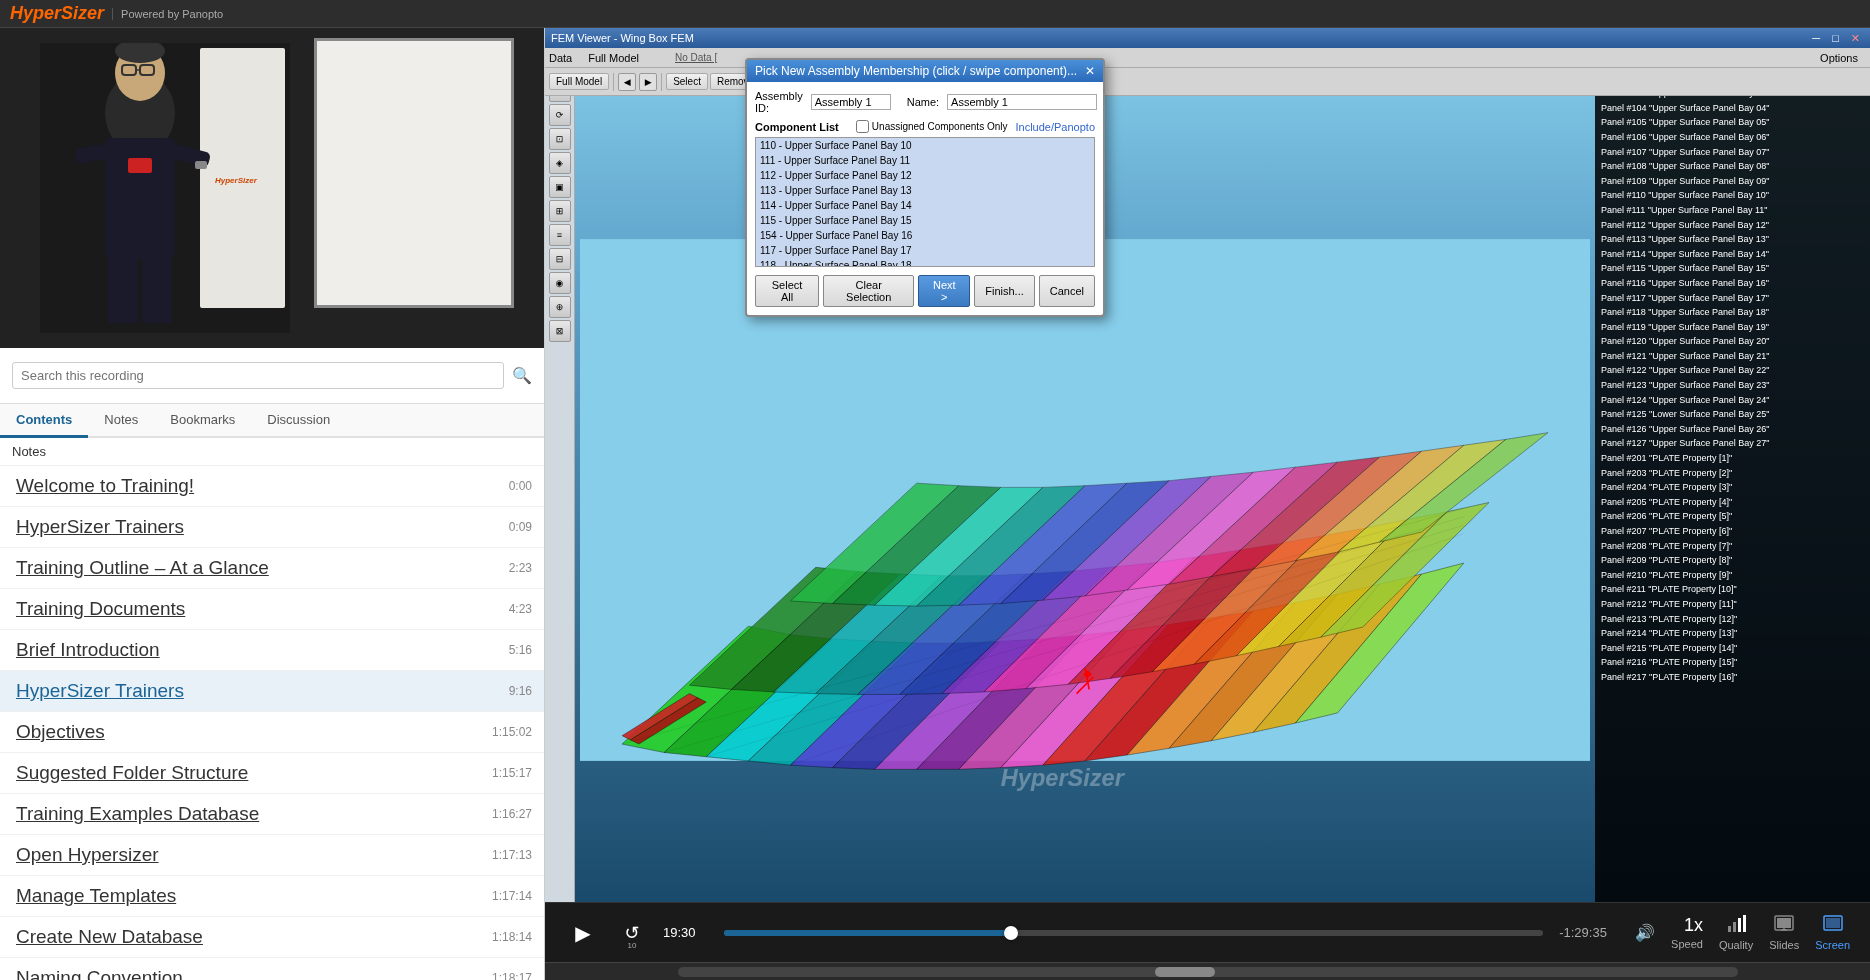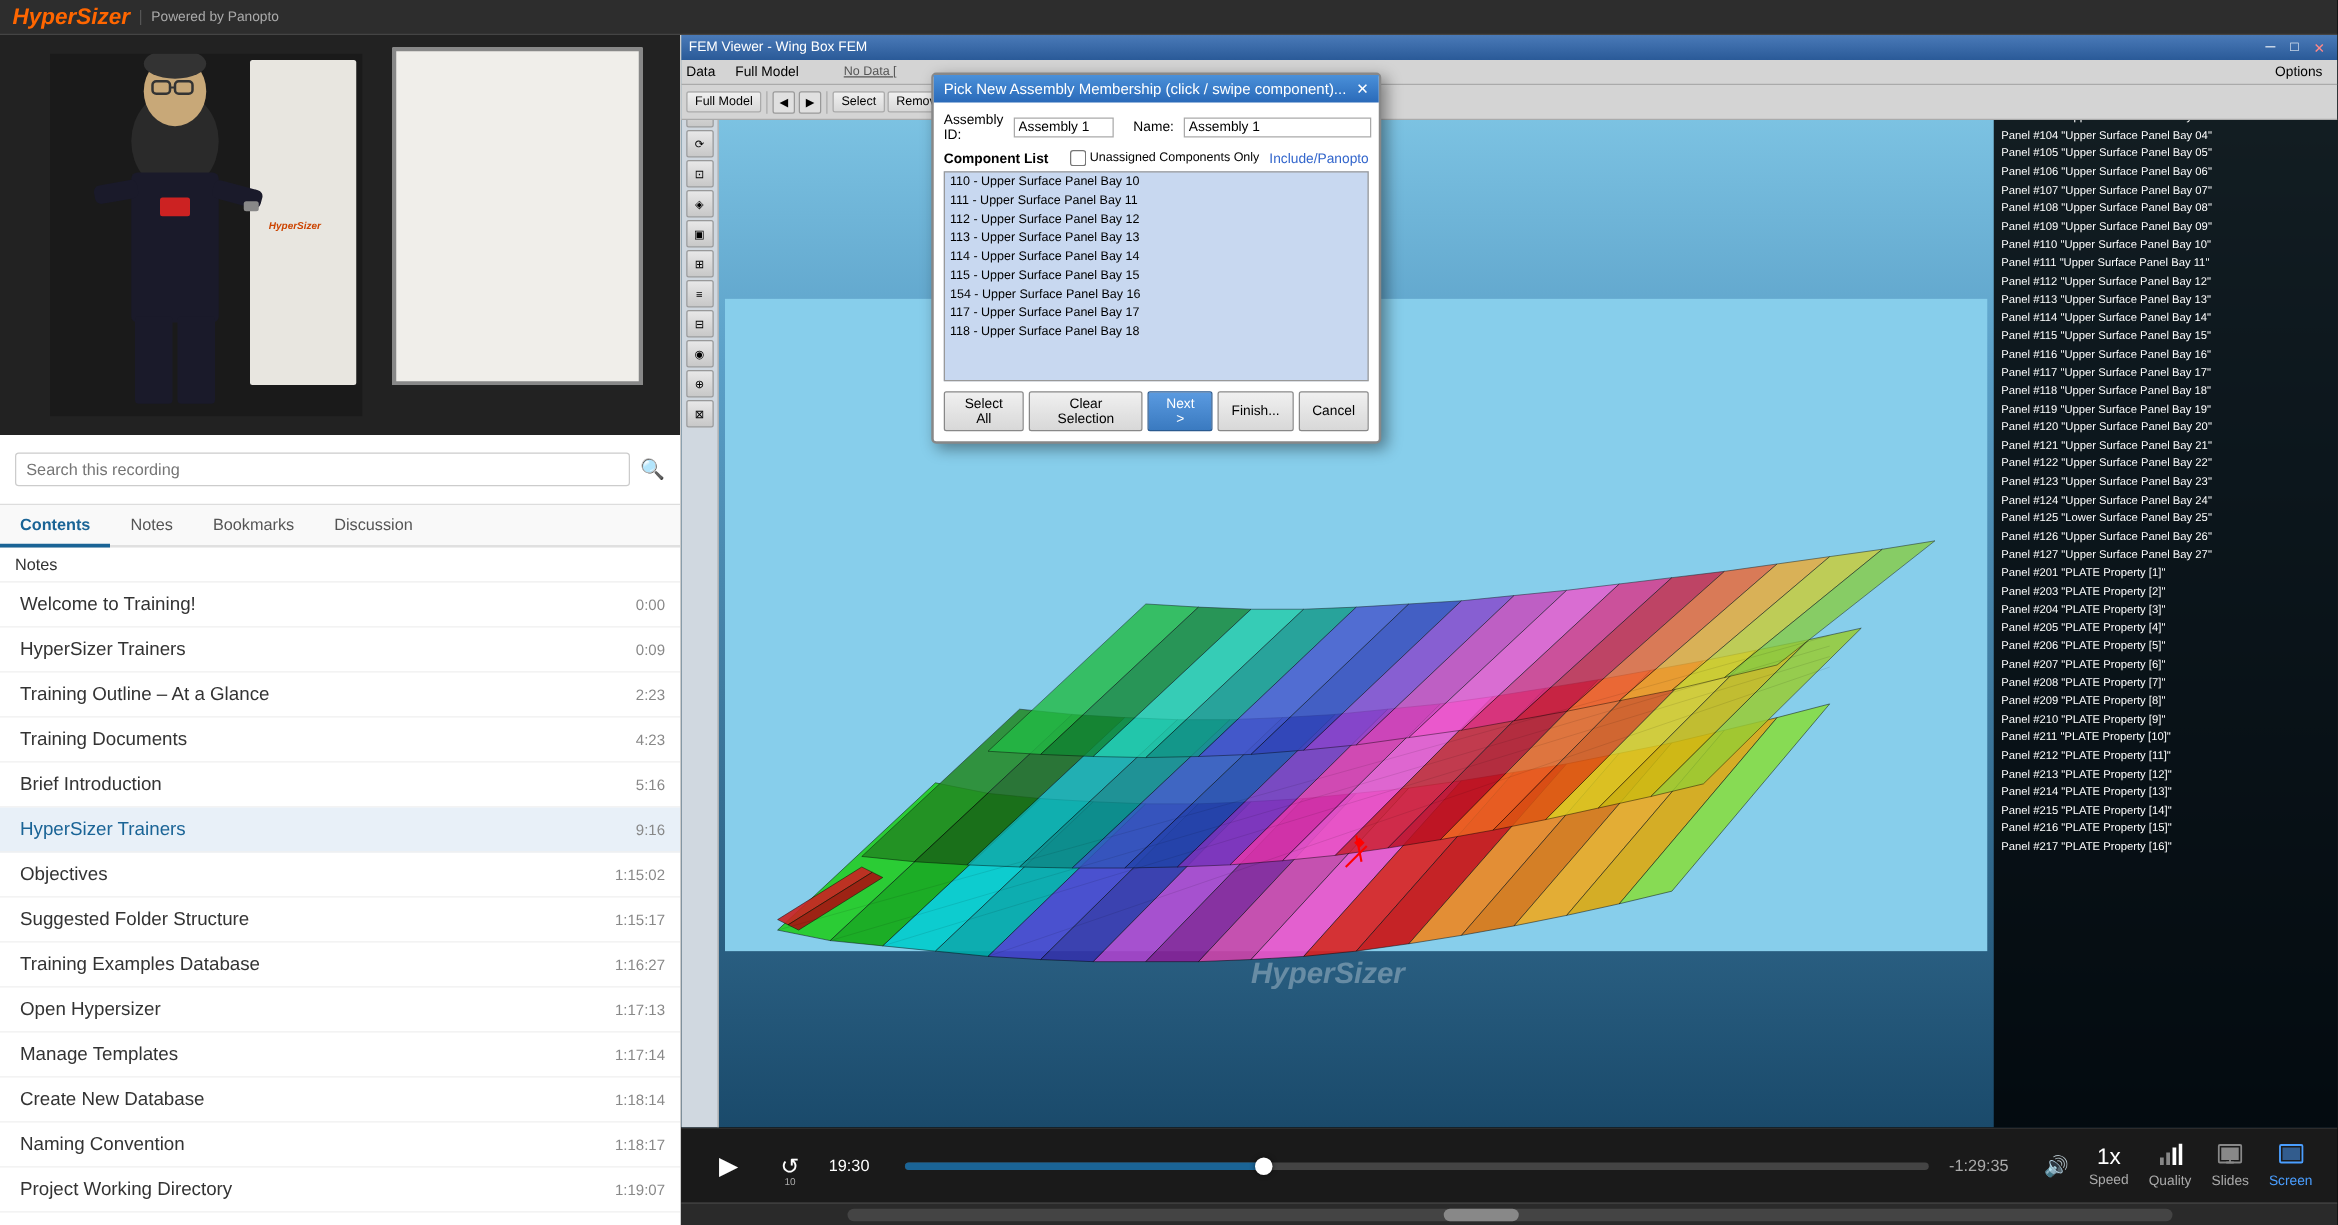--- a/index.html
+++ b/index.html
@@ -114,22 +114,23 @@
       align-items: center;
       padding: 9px 12px 9px 16px;
       border-bottom: 1px solid #f0f0f0;
       cursor: pointer;
     }
     .contents-item.active {
       background: #e8f0f8;
     }
     .contents-item-title {
       flex: 1;
-      font-size: 15px;
+      font-size: 19px;
       color: #333;
+      text-decoration: underline;
     }
     .contents-item.active .contents-item-title {
       color: #1a6496;
     }
     .contents-item-time {
       font-size: 12px;
       color: #888;
       min-width: 50px;
       text-align: right;
     }
@@ -179,21 +180,21 @@
       align-items: center;
       justify-content: space-between;
     }
     #dialog-body {
       padding: 8px;
       font-size: 11px;
     }
     #dialog-component-list {
       background: #c8d8f0;
       border: 1px solid #999;
-      height: 168px;
+      height: 130px;
       overflow-y: auto;
       margin: 4px 0;
       font-size: 10px;
     }
     .dialog-list-item {
       padding: 2px 4px;
       cursor: pointer;
     }
     #dialog-buttons {
       display: flex;
@@ -335,21 +336,21 @@
     #volume-btn {
       background: none;
       border: none;
       cursor: pointer;
       color: #fff;
       font-size: 16px;
     }
     #speed-control {
       display: flex;
       flex-direction: column;
-      align-items: center;
+      align-items: flex-end;
       color: #aaa;
       font-size: 11px;
       cursor: pointer;
     }
     .control-btn {
       display: flex;
       flex-direction: column;
       align-items: center;
       color: #aaa;
       font-size: 11px;

